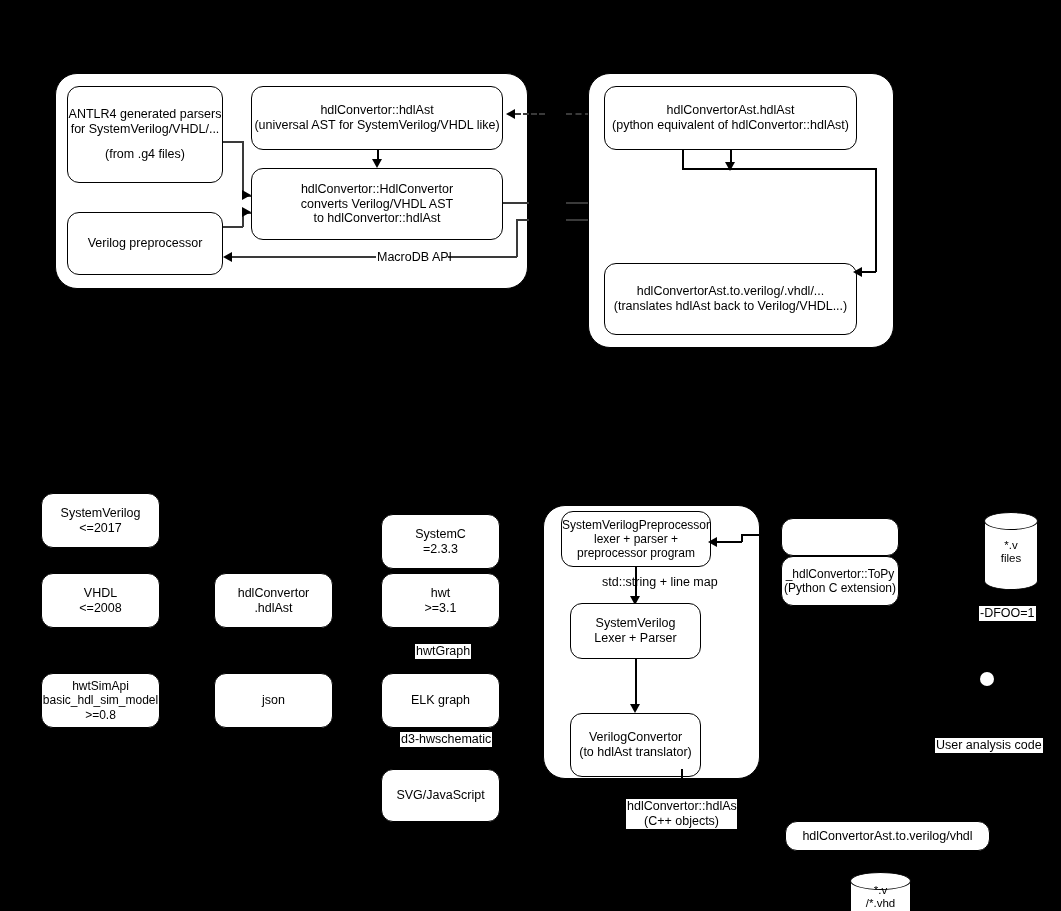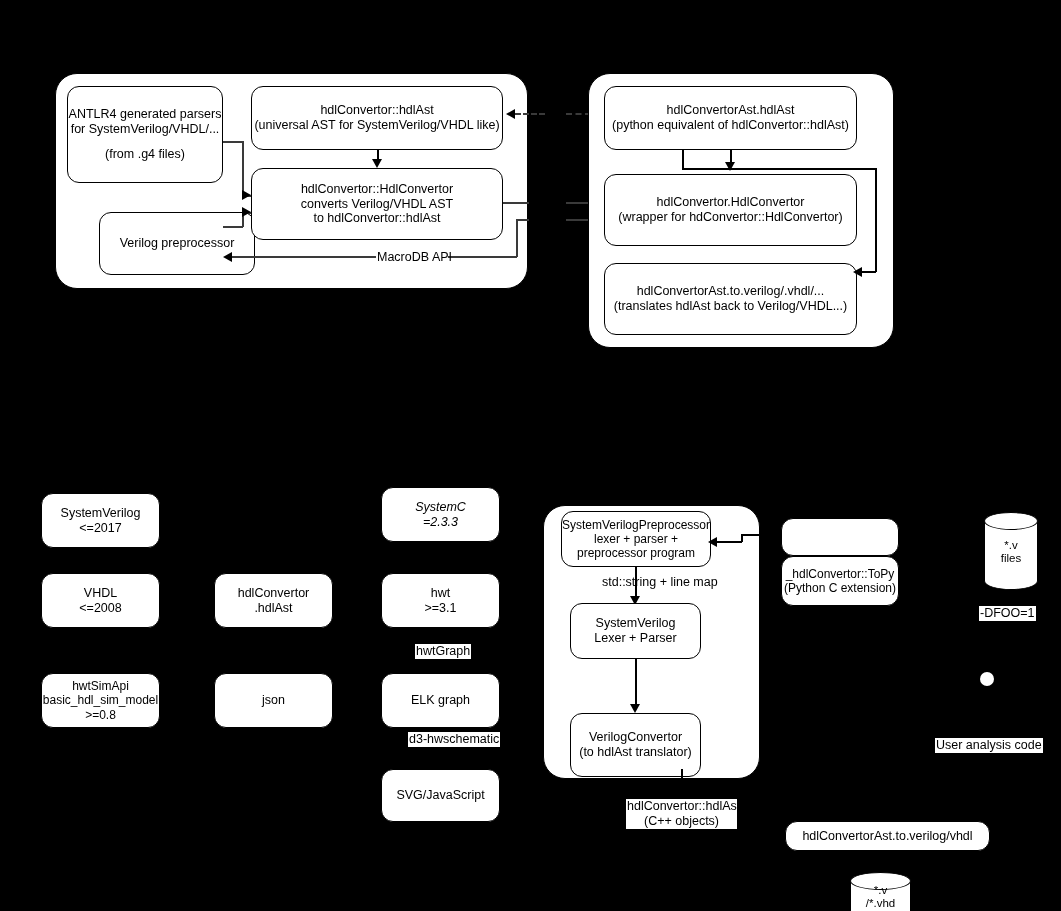--- a/index.html
+++ b/index.html
@@ -79,21 +79,21 @@
 
   <div class="node" style="left:67px;top:86px;width:156px;height:97px;">
     <div>
       <span class="ln">ANTLR4 generated parsers</span>
       <span class="ln">for SystemVerilog/VHDL/...</span>
       <span class="ln" style="height:11px;"></span>
       <span class="ln">(from .g4 files)</span>
     </div>
   </div>
 
-  <div class="node" style="left:67px;top:212px;width:156px;height:63px;margin-left:32px;">
+  <div class="node" style="left:67px;top:212px;width:156px;height:63px;">
     <div>
       <span class="ln">Verilog preprocessor</span>
     </div>
   </div>
 
   <div class="node" style="left:251px;top:86px;width:252px;height:64px;">
     <div>
       <span class="ln">hdlConvertor::hdlAst</span>
       <span class="ln">(universal AST for SystemVerilog/VHDL like)</span>
     </div>
@@ -141,26 +141,20 @@
 
   <div class="panel" style="left:588px;top:73px;width:306px;height:275px;"></div>
 
   <div class="node" style="left:604px;top:86px;width:253px;height:64px;">
     <div>
       <span class="ln">hdlConvertorAst.hdlAst</span>
       <span class="ln">(python equivalent of hdlConvertor::hdlAst)</span>
     </div>
   </div>
 
-  <div class="node" style="left:604px;top:174px;width:253px;height:72px;">
-    <div>
-      <span class="ln">hdlConvertor.HdlConvertor</span>
-      <span class="ln">(wrapper for hdConvertor::HdlConvertor)</span>
-    </div>
-  </div>
 
   <div class="node" style="left:604px;top:263px;width:253px;height:72px;">
     <div>
       <span class="ln">hdlConvertorAst.to.verilog/.vhdl/...</span>
       <span class="ln">(translates hdlAst back to Verilog/VHDL...)</span>
     </div>
   </div>
 
   <div class="ln-v k" style="left:730px;top:150px;height:14px;"></div>
   <div class="ah down" style="left:725px;top:162px;"></div>
@@ -196,39 +190,39 @@
       <span class="ln">hdlConvertor</span>
       <span class="ln">.hdlAst</span>
     </div>
   </div>
   <div class="node" style="left:214px;top:673px;width:119px;height:55px;">
     <div>
       <span class="ln">json</span>
     </div>
   </div>
 
-  <div class="node" style="left:381px;top:487px;width:119px;height:55px;font-style:italic;">
+  <div class="node" style="left:381px;top:514px;width:119px;height:55px;">
     <div>
       <span class="ln">SystemC</span>
       <span class="ln">=2.3.3</span>
     </div>
   </div>
   <div class="node" style="left:381px;top:573px;width:119px;height:55px;">
     <div>
       <span class="ln">hwt</span>
       <span class="ln">&gt;=3.1</span>
     </div>
   </div>
   <div class="lbl" style="left:415px;top:644px;">hwtGraph</div>
   <div class="node" style="left:381px;top:673px;width:119px;height:55px;">
     <div>
       <span class="ln">ELK graph</span>
     </div>
   </div>
-  <div class="lbl" style="left:400px;top:732px;margin-left:8px;">d3-hwschematic</div>
+  <div class="lbl" style="left:400px;top:732px;">d3-hwschematic</div>
   <div class="node" style="left:381px;top:769px;width:119px;height:53px;">
     <div>
       <span class="ln">SVG/JavaScript</span>
     </div>
   </div>
 
   <div class="panel" style="left:543px;top:505px;width:217px;height:274px;"></div>
 
   <div class="node sm" style="left:561px;top:511px;width:150px;height:56px;">
     <div>

